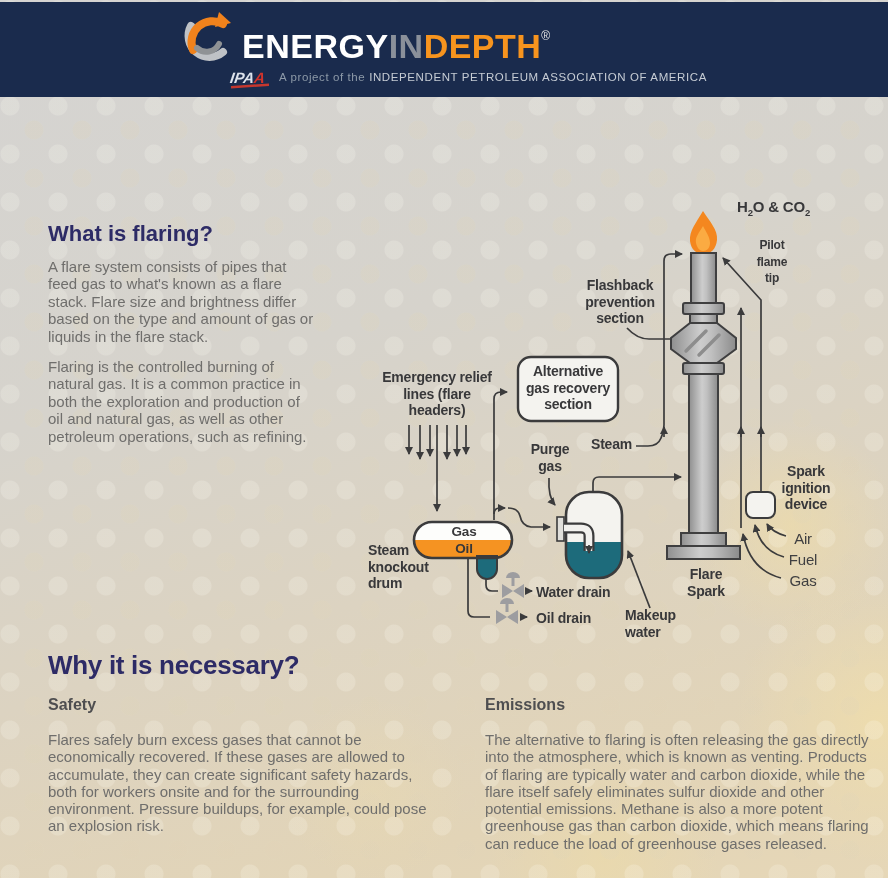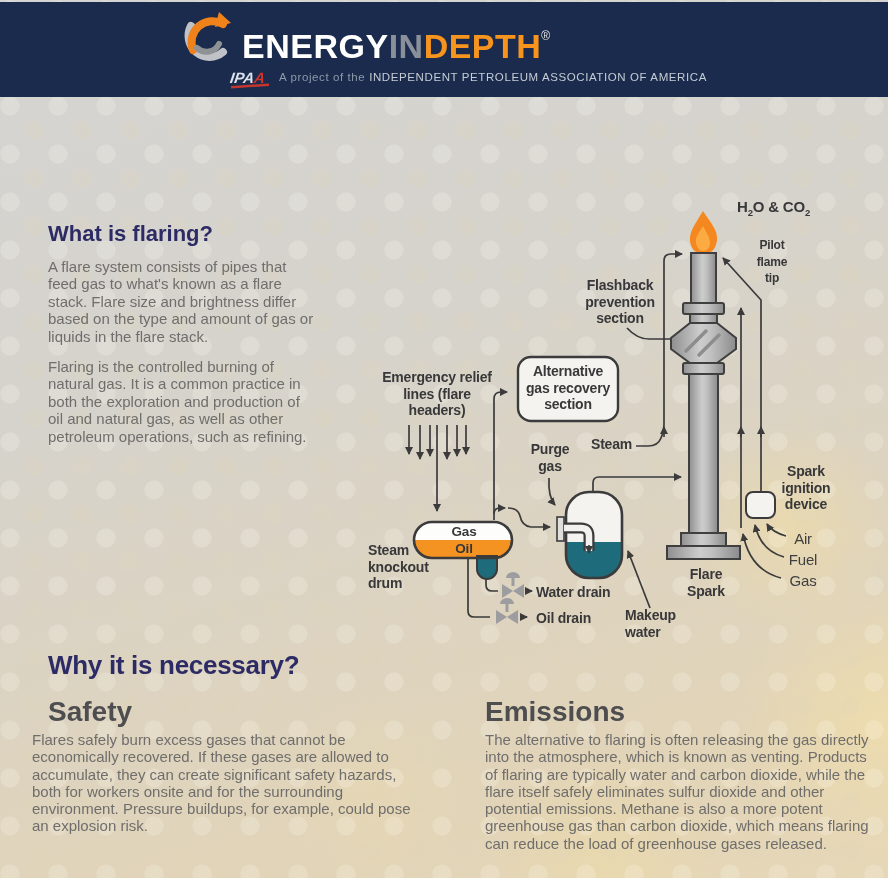--- a/index.html
+++ b/index.html
@@ -25,21 +25,21 @@
   .wm-reg{font-size:12px;vertical-align:18px;color:#e6e6e6;font-weight:400;}
   .logo-row2{display:flex;align-items:center;gap:8px;margin-left:46px;margin-top:3px;}
   .tagline{font-size:11.5px;letter-spacing:.6px;line-height:1;}
   .tag-prefix{color:#8d9aa8;} .tag-org{color:#c6ccd4;}
   .page-title{position:absolute;left:408px;top:134px;transform:translateX(-50%);
     font-size:33px;font-weight:700;color:#2d2b66;white-space:nowrap;}
   .h-what{position:absolute;left:48px;top:221px;font-size:22px;font-weight:700;color:#2d2b66;}
   .col-left{position:absolute;left:48px;top:258px;width:266px;font-size:15px;line-height:17.4px;color:#6f6e6c;}
   .col-left p{margin:0 0 13px 0;}
   .h-why{position:absolute;left:48px;top:650px;font-size:26px;font-weight:700;color:#2d2b66;letter-spacing:-.3px;}
-  .h-sub{position:absolute;font-size:28px;font-weight:700;color:#4e4e50;}
+  .h-sub{position:absolute;font-size:16px;font-weight:700;color:#4e4e50;}
   .body-col{position:absolute;font-size:15px;line-height:17.3px;color:#6f6e6c;}
   .diagram-svg{position:absolute;left:0;top:0;}
   .dlabel{position:absolute;font-size:14px;line-height:16.5px;font-weight:700;color:#38383a;
     letter-spacing:-.2px;white-space:nowrap;}
   .center{transform:translateX(-50%);text-align:center;}
   .lh21{line-height:21px;}
   .small{font-size:13.5px;line-height:15px;}
   .dlabel sub{font-size:9.5px;}
 </style>
 </head>
@@ -73,21 +73,21 @@
 
 
   <div class="h-what">What is flaring?</div>
   <div class="col-left">
     <p>A flare system consists of pipes that feed gas to what's known as a flare stack. Flare size and brightness differ based on the type and amount of gas or liquids in the flare stack.</p>
     <p>Flaring is the controlled burning of natural gas. It is a common practice in both the exploration and production of oil and natural gas, as well as other petroleum operations, such as refining.</p>
   </div>
 
   <div class="h-why">Why it is necessary?</div>
   <div class="h-sub" style="left:48px;top:696px;">Safety</div>
-  <div class="body-col" style="left:32px;top:731px;width:384px;">Flares safely burn excess gases that cannot be economically recovered. If these gases are allowed to accumulate, they can create significant safety hazards, both for workers onsite and for the surrounding environment. Pressure buildups, for example, could pose an explosion risk.</div>
+  <div class="body-col" style="left:48px;top:731px;width:384px;">Flares safely burn excess gases that cannot be economically recovered. If these gases are allowed to accumulate, they can create significant safety hazards, both for workers onsite and for the surrounding environment. Pressure buildups, for example, could pose an explosion risk.</div>
   <div class="h-sub" style="left:485px;top:696px;">Emissions</div>
   <div class="body-col" style="left:485px;top:731px;width:392px;">The alternative to flaring is often releasing the gas directly into the atmosphere, which is known as venting. Products of flaring are typically water and carbon dioxide, while the flare itself safely eliminates sulfur dioxide and other potential emissions. Methane is also a more potent greenhouse gas than carbon dioxide, which means flaring can reduce the load of greenhouse gases released.</div>
 
   <svg class="diagram-svg" width="888" height="878" viewBox="0 0 888 878">
     <defs>
       <marker id="arw" markerUnits="userSpaceOnUse" markerWidth="9" markerHeight="8" refX="7" refY="4" orient="auto">
         <path d="M0,0 L8,4 L0,8 Z" fill="#3b3b3c"></path>
       </marker>
       <linearGradient id="met" x1="0" y1="0" x2="1" y2="0">
         <stop offset="0" stop-color="#8f8f8f"></stop>

